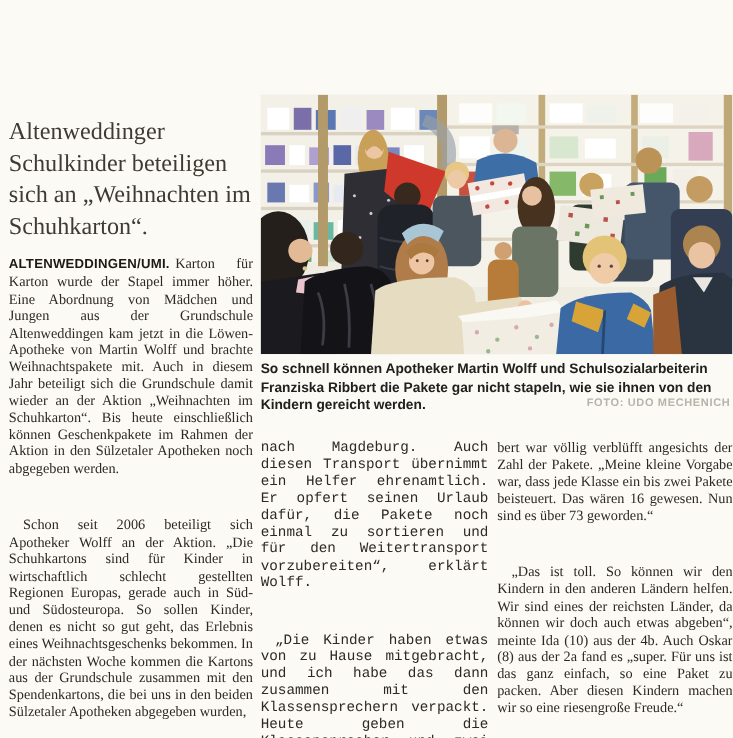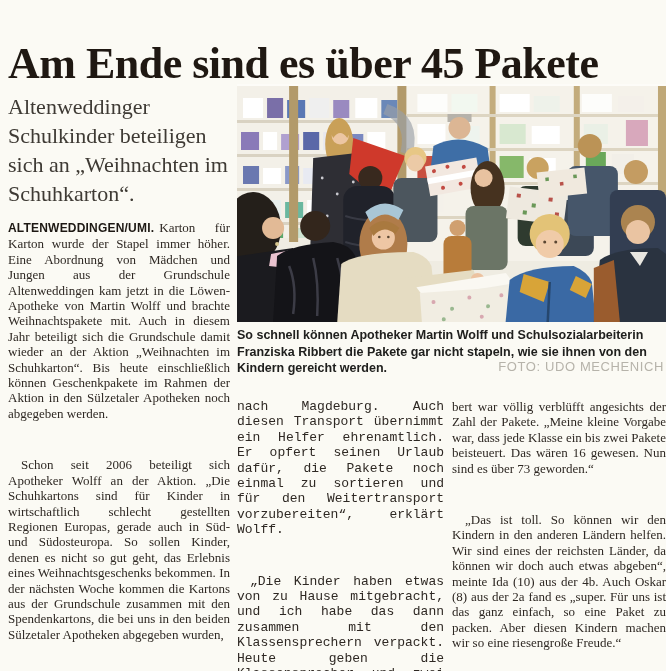--- a/index.html
+++ b/index.html
@@ -17,21 +17,21 @@
     font-weight:bold;font-size:44px;line-height:1.05;
     letter-spacing:-0.5px;color:#1f1812;white-space:nowrap;
   }
   .left-col{
     position:absolute;left:8px;top:88px;width:222px;height:583px;
     overflow:hidden;
   }
   .subtitle{
     width:226px;
     font-size:22px;line-height:29px;color:#3e3a34;
-    margin:4px 0 12px 0;font-weight:normal;
+    margin:16px 0 12px 0;font-weight:normal;
   }
   .body-text{
     font-size:13px;line-height:15.4px;text-align:justify;
     hyphens:auto;-webkit-hyphens:auto;
   }
   .body-text p{margin:0;}
   .body-text p.indent{text-indent:13px;margin-top:36px;}
   .dateline{
     font-family:"Liberation Sans", sans-serif;
     font-weight:bold;font-size:12px;letter-spacing:0.2px;
@@ -48,39 +48,38 @@
   .caption{
     position:relative;
     margin-top:5px;width:429px;
     font-family:"Liberation Sans", sans-serif;
     font-weight:bold;font-size:12.5px;line-height:16.5px;
     color:#20201e;text-align:left;
   }
   .credit{
     position:absolute;right:2px;bottom:1px;
     font-family:"Liberation Sans", sans-serif;
-    font-weight:normal;font-size:13px;letter-spacing:0.6px;
+    font-weight:bold;font-size:10px;letter-spacing:0.6px;
     color:#b6b3aa;
   }
   .mid-col{
     position:absolute;left:237px;top:399px;width:207px;height:272px;
     overflow:hidden;
     font-family:Liberation Mono, monospace;
   }
   .right-col{
     position:absolute;left:452px;top:399px;width:214px;height:272px;
     overflow:hidden;
   }
 </style>
 </head>
 <body>
 
 <div class="page">
 
-  <h1 class="headline">Am Ende sind es über 45 Pakete</h1>
 
   <div class="left-col">
     <h2 class="subtitle">Altenweddinger Schulkinder beteiligen sich an „Weihnachten im Schuhkarton“.</h2>
     <div class="body-text">
       <p><b class="dateline">ALTENWEDDINGEN/UMI.</b><span>Karton für Karton wurde der Stapel immer höher. Eine Abordnung von Mädchen und Jungen aus der Grundschule Altenweddingen kam jetzt in die Löwen-Apotheke von Martin Wolff und brachte Weihnachtspakete mit. Auch in diesem Jahr beteiligt sich die Grundschule damit wieder an der Aktion „Weihnachten im Schuhkarton“. Bis heute einschließlich können Geschenkpakete im Rahmen der Aktion in den Sülzetaler Apotheken noch abgegeben werden.</span></p>
       <p class="indent">Schon seit 2006 beteiligt sich Apotheker Wolff an der Aktion. „Die Schuhkartons sind für Kinder in wirtschaftlich schlecht gestellten Regionen Europas, gerade auch in Süd- und Südosteuropa. So sollen Kinder, denen es nicht so gut geht, das Erlebnis eines Weihnachtsgeschenks bekommen. In der nächsten Woche kommen die Kartons aus der Grundschule zusammen mit den Spendenkartons, die bei uns in den beiden Sülzetaler Apotheken abgegeben wurden,</p>
     </div>
   </div>
 
   <figure class="photo-fig">

